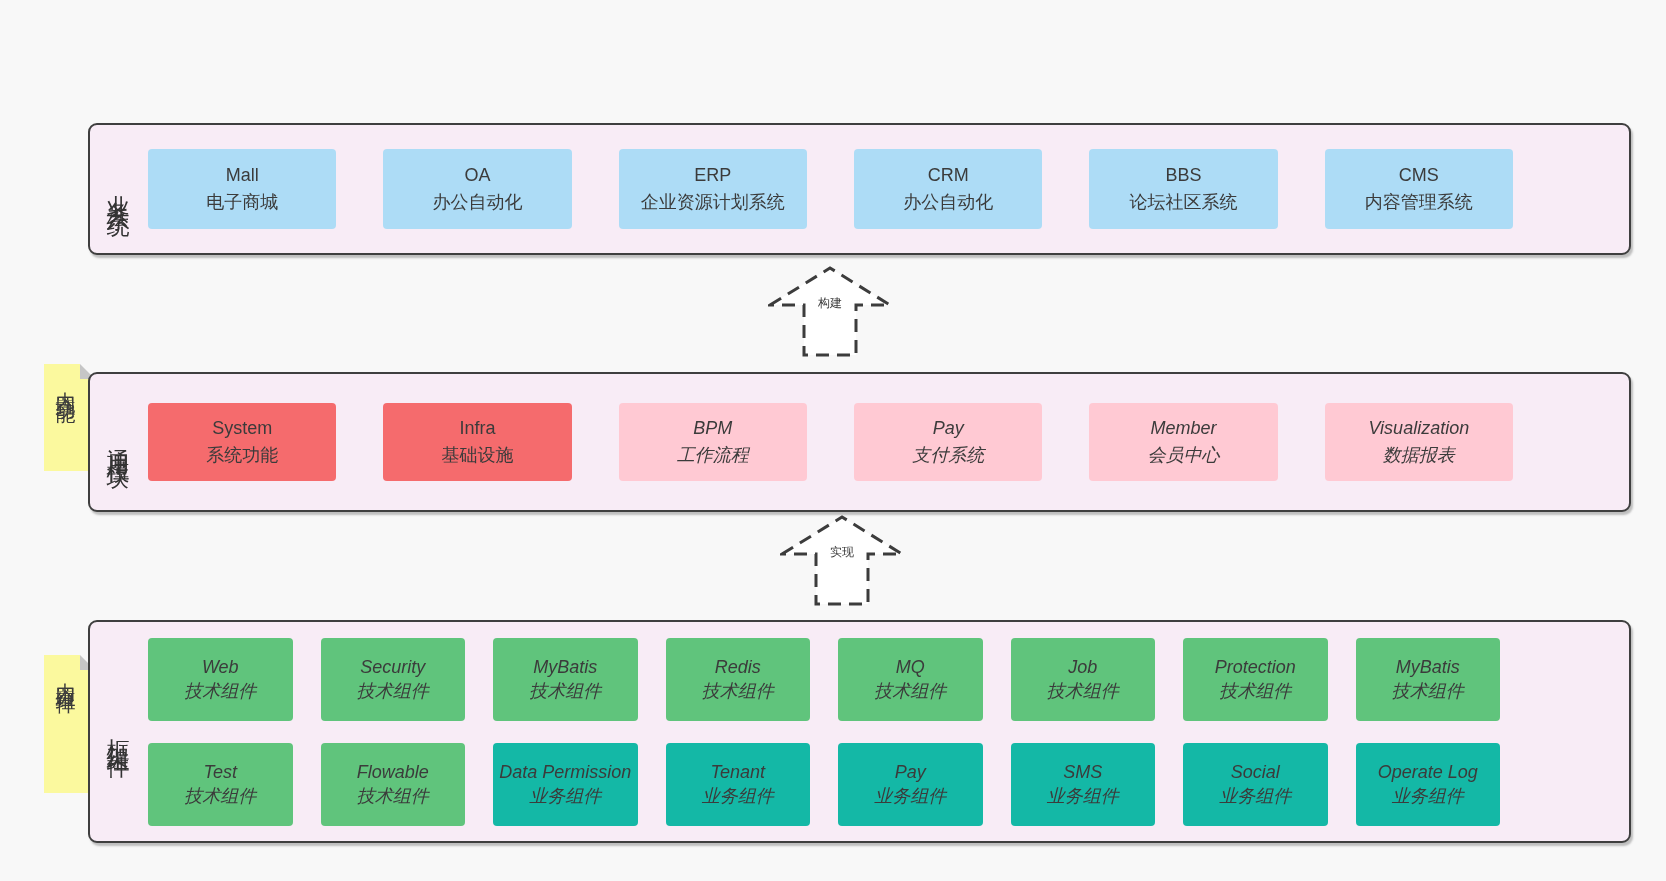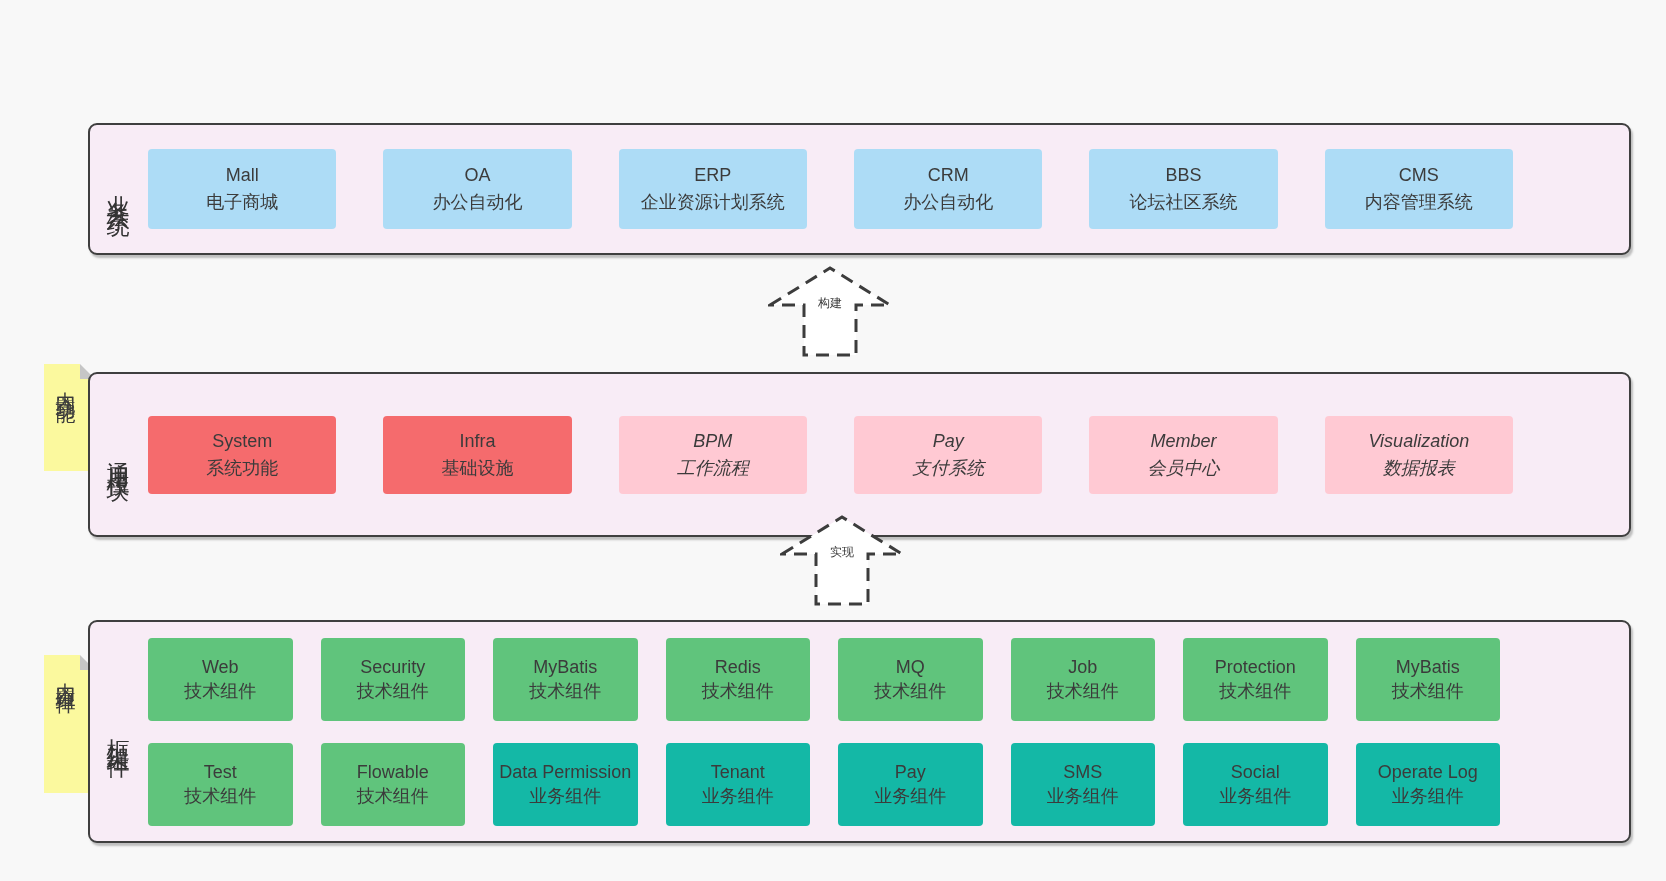--- a/index.html
+++ b/index.html
@@ -8,29 +8,29 @@
     background:#f8f8f8;color:#3b3b3b;
     font-family:"Liberation Sans","DejaVu Sans",sans-serif;
   }
   .container{
     position:absolute;left:88px;width:1543px;box-sizing:border-box;
     background:#f8ecf6;border:2px solid #3f3f3f;border-radius:9px;
     box-shadow:2px 3px 2px rgba(60,60,60,.30);
     display:flex;align-items:center;z-index:2;
   }
   #layer1{top:123px;height:132px;}
-  #layer2{top:372px;height:165px;}
+  #layer2{top:372px;height:140px;}
   #layer3{top:620px;height:223px;}
   .side-label{
     width:58px;flex:0 0 58px;display:flex;align-items:center;justify-content:center;
     writing-mode:vertical-lr;text-orientation:upright;
     font-size:23px;letter-spacing:6px;color:#333;
   }
   .boxes{flex:1;display:flex;gap:47px;padding-right:116px;}
-  .rows{flex:1;display:flex;flex-direction:column;gap:22px;padding-right:129px;}
+  .rows{flex:1;display:flex;flex-direction:column;gap:22px;padding-right:129px;font-style:italic;}
   .row{display:flex;gap:28px;}
   .box{
     flex:1 1 0;border-radius:4px;
     display:flex;flex-direction:column;justify-content:center;align-items:center;
     text-align:center;font-size:18px;line-height:27px;
   }
   #layer1 .box{height:80px;}
   #layer2 .box{height:78px;}
   #layer3 .box{height:83px;line-height:24px;}
   .b-blue{background:#addcf6;}

